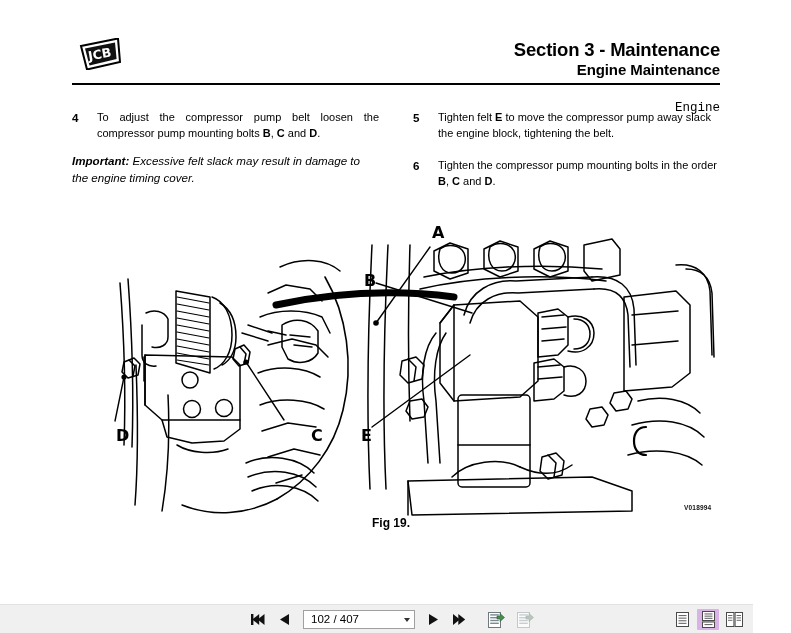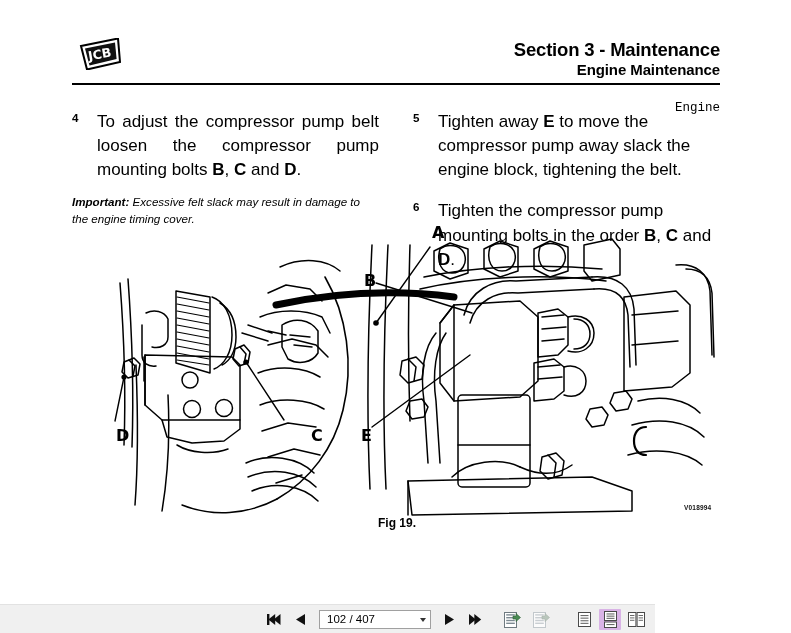--- a/index.html
+++ b/index.html
@@ -80,21 +80,21 @@
   }
   .item-num {
     width: 25px;
     flex: 0 0 25px;
     font-size: 11.6px;
     font-weight: bold;
     line-height: 1.42;
   }
   .item-text {
     flex: 1;
-    font-size: 17px;
+    font-size: 11px;
     line-height: 1.42;
     text-align: justify;
   }
   .item-text.nojust { text-align: left; }
 
   .note-block {
     margin-top: 12px;
     font-size: 11.6px;
     line-height: 1.42;
     font-style: italic;
@@ -111,41 +111,39 @@
     position: absolute;
     left: 72px; top: 205px;
     width: 648px; height: 330px;
   }
   #figure-svg { display: block; }
   #fig-caption {
     position: absolute;
     left: 300px; top: 311px;
     font-size: 12px;
     font-weight: bold;
-    margin-left: 6px;
   }
   #fig-refcode {
     position: absolute;
     left: 612px; top: 299px;
     font-size: 6.5px;
     font-weight: bold;
     letter-spacing: 0.2px;
     color: #111;
   }
 
   
   #toolbar {
     position: absolute;
     left: 0; top: 604px;
-    width: 639px; height: 29px;
+    width: 753px; height: 29px;
     background: #f0f0f0;
     border-top: 1px solid #e2e2e2;
     display: flex;
     align-items: center;
-    padding-left: 16px;
   }
   #nav-group {
     display: flex;
     align-items: center;
     gap: 7px;
     margin-left: 249px;
   }
   .tbtn {
     width: 19px; height: 19px;
     display: flex;
@@ -235,21 +233,21 @@
         <div class="item-text"><span>To adjust the compressor pump belt loosen the compressor pump mounting bolts </span><b class="ref">B</b><span>, </span><b class="ref">C</b><span> and </span><b class="ref">D</b><span>.</span></div>
       </div>
       <div class="note-block">
         <span class="note-label">Important:</span><span> Excessive felt slack may result in damage to the engine timing cover.</span>
       </div>
     </div>
 
     <div class="col">
       <div class="numbered-item">
         <div class="item-num">5</div>
-        <div class="item-text nojust"><span>Tighten away </span><b class="ref">E</b><span> to move the compressor pump away slack the engine block, tightening the belt.</span></div>
+        <div class="item-text nojust"><span>Tighten felt </span><b class="ref">E</b><span> to move the compressor pump away slack the engine block, tightening the belt.</span></div>
       </div>
       <div class="numbered-item" style="margin-top:17px;">
         <div class="item-num">6</div>
         <div class="item-text nojust"><span>Tighten the compressor pump mounting bolts in the order </span><b class="ref">B</b><span>, </span><b class="ref">C</b><span> and </span><b class="ref">D</b><span>.</span></div>
       </div>
     </div>
   </div>
 
   <div id="figure-wrap">
     <svg id="figure-svg" width="648" height="330" viewBox="0 0 648 330" xmlns="http://www.w3.org/2000/svg">

